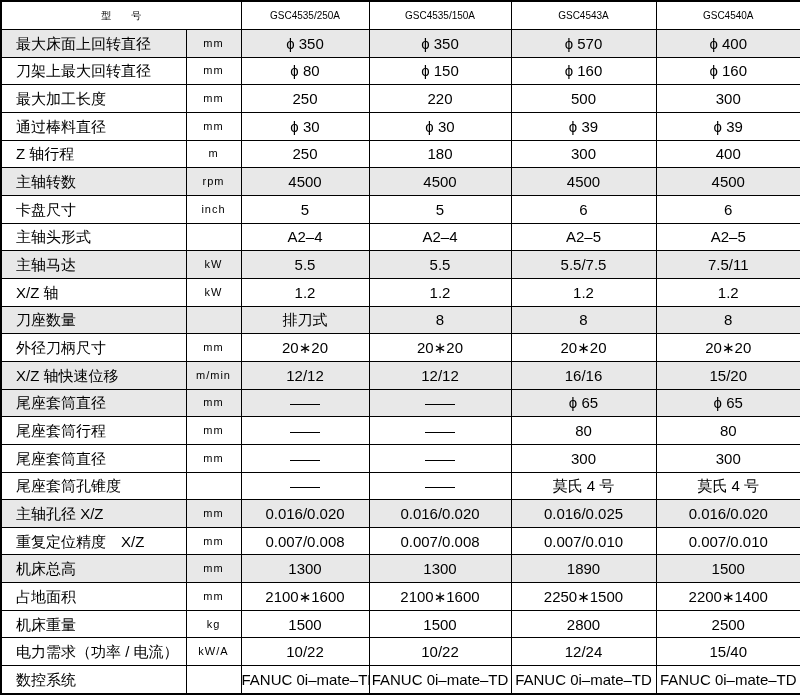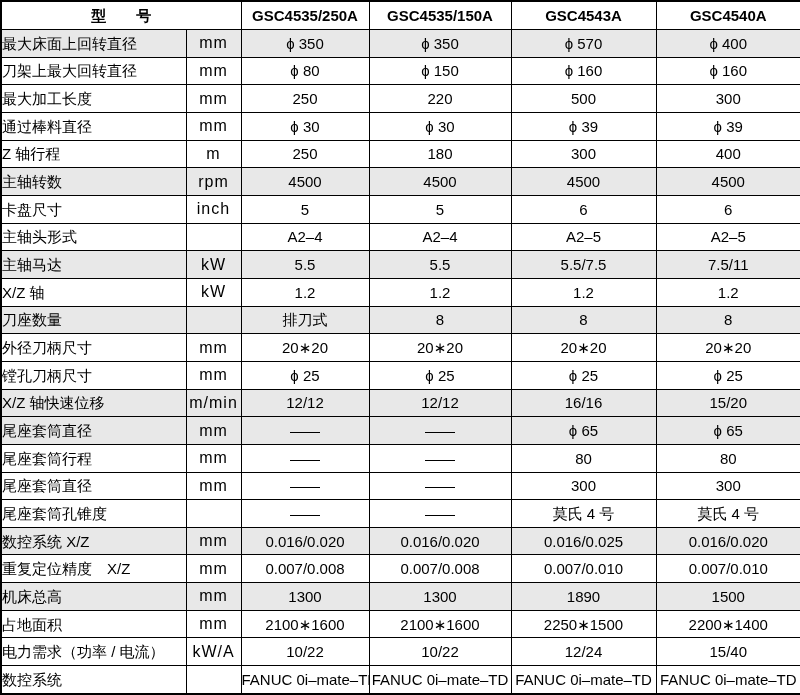--- a/index.html
+++ b/index.html
@@ -25,32 +25,33 @@
     padding: 0;
     text-align: center;
     vertical-align: middle;
     overflow: hidden;
     white-space: nowrap;
     font-size: 15px;
     line-height: 1;
   }
   .spec-table thead th {
     height: 27px;
-    font-weight: bold;
-    font-size: 15px;
+    font-weight: normal;
+    font-size: 10px;
     margin-top: 33px;
   }
   .spec-table tbody td {
     height: 23px;
   }
   td.label-cell {
     text-align: left;
+    padding-left: 14px;
   }
   td.unit-cell {
-    font-size: 16px;
+    font-size: 11px;
     letter-spacing: 1px;
   }
   td.value-cell {
     font-size: 15px;
   }
   tr.shaded td {
     background: var(--shaded-bg, #e8e8e8);
   }
 </style>
 </head>
@@ -164,28 +165,20 @@
         <td class="value-cell">8</td>
       </tr>
       <tr>
         <td class="label-cell">外径刀柄尺寸</td>
         <td class="unit-cell">mm</td>
         <td class="value-cell">20∗20</td>
         <td class="value-cell">20∗20</td>
         <td class="value-cell">20∗20</td>
         <td class="value-cell">20∗20</td>
       </tr>
-      <tr>
-        <td class="label-cell">镗孔刀柄尺寸</td>
-        <td class="unit-cell">mm</td>
-        <td class="value-cell">ϕ 25</td>
-        <td class="value-cell">ϕ 25</td>
-        <td class="value-cell">ϕ 25</td>
-        <td class="value-cell">ϕ 25</td>
-      </tr>
       <tr class="shaded">
         <td class="label-cell">X/Z 轴快速位移</td>
         <td class="unit-cell">m/min</td>
         <td class="value-cell">12/12</td>
         <td class="value-cell">12/12</td>
         <td class="value-cell">16/16</td>
         <td class="value-cell">15/20</td>
       </tr>
       <tr class="shaded">
         <td class="label-cell">尾座套筒直径</td>
@@ -213,21 +206,21 @@
       </tr>
       <tr>
         <td class="label-cell">尾座套筒孔锥度</td>
         <td class="unit-cell"></td>
         <td class="value-cell">——</td>
         <td class="value-cell">——</td>
         <td class="value-cell">莫氏 4 号</td>
         <td class="value-cell">莫氏 4 号</td>
       </tr>
       <tr class="shaded">
-        <td class="label-cell">数控系统 X/Z</td>
+        <td class="label-cell">主轴孔径 X/Z</td>
         <td class="unit-cell">mm</td>
         <td class="value-cell">0.016/0.020</td>
         <td class="value-cell">0.016/0.020</td>
         <td class="value-cell">0.016/0.025</td>
         <td class="value-cell">0.016/0.020</td>
       </tr>
       <tr>
         <td class="label-cell">重复定位精度　X/Z</td>
         <td class="unit-cell">mm</td>
         <td class="value-cell">0.007/0.008</td>
@@ -243,20 +236,28 @@
         <td class="value-cell">1890</td>
         <td class="value-cell">1500</td>
       </tr>
       <tr>
         <td class="label-cell">占地面积</td>
         <td class="unit-cell">mm</td>
         <td class="value-cell">2100∗1600</td>
         <td class="value-cell">2100∗1600</td>
         <td class="value-cell">2250∗1500</td>
         <td class="value-cell">2200∗1400</td>
+      </tr>
+      <tr>
+        <td class="label-cell">机床重量</td>
+        <td class="unit-cell">kg</td>
+        <td class="value-cell">1500</td>
+        <td class="value-cell">1500</td>
+        <td class="value-cell">2800</td>
+        <td class="value-cell">2500</td>
       </tr>
       <tr>
         <td class="label-cell">电力需求（功率 / 电流）</td>
         <td class="unit-cell">kW/A</td>
         <td class="value-cell">10/22</td>
         <td class="value-cell">10/22</td>
         <td class="value-cell">12/24</td>
         <td class="value-cell">15/40</td>
       </tr>
       <tr>

